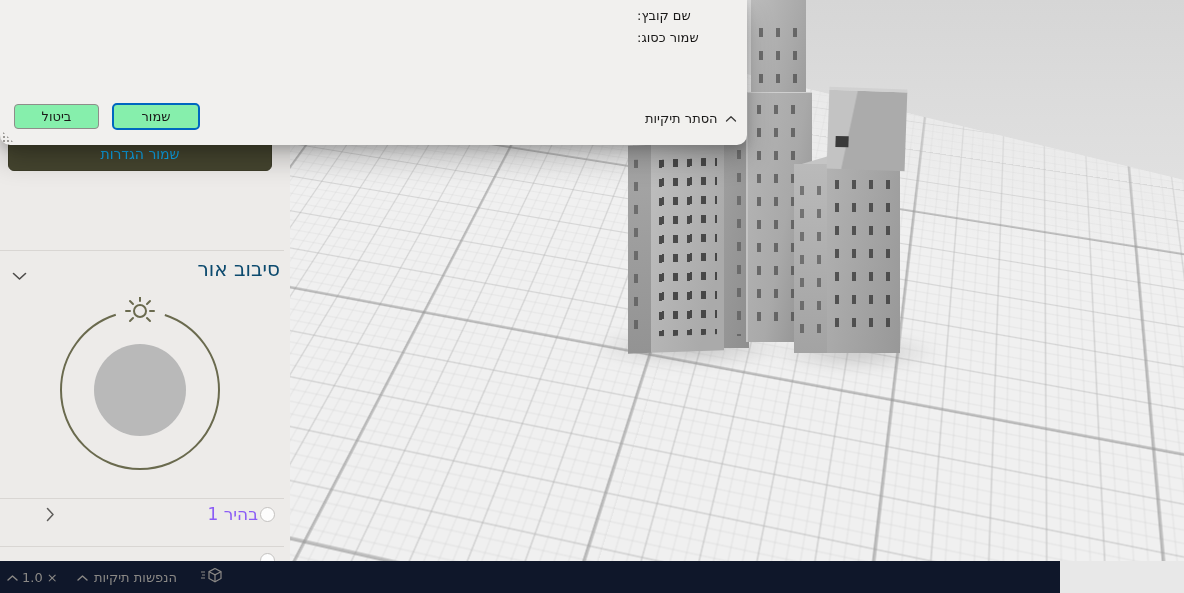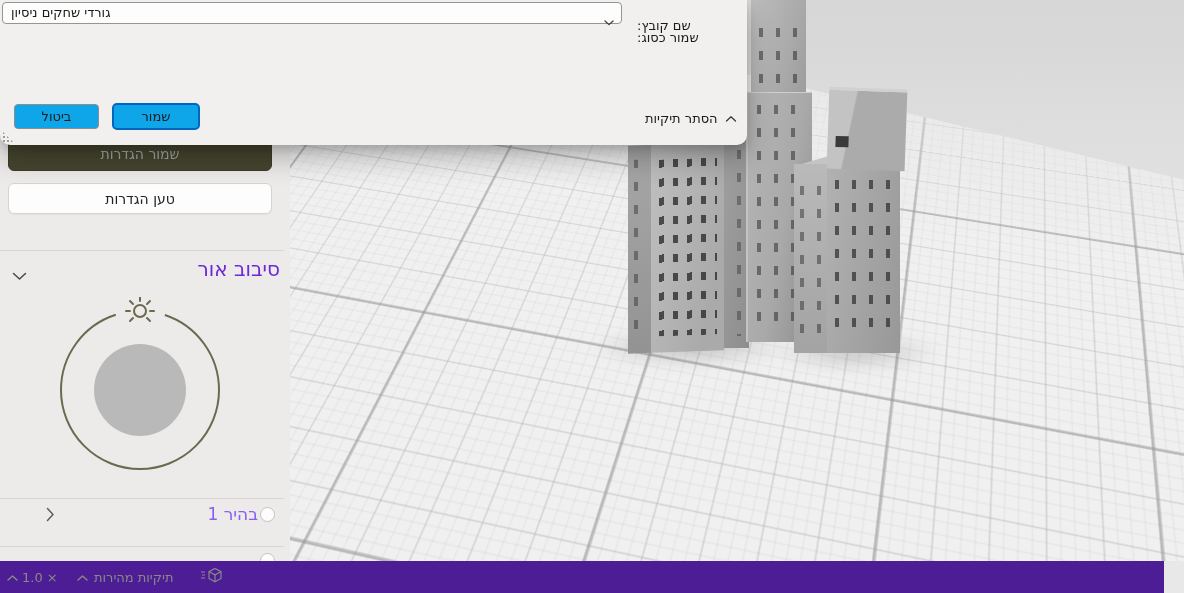--- a/index.html
+++ b/index.html
@@ -69,54 +69,54 @@
   .penthouse   { left:538px; top:88px; width:78px; height:82px; transform:rotate(2deg);
     background:linear-gradient(100deg,#c3c3c3 0 30%,#ababab 32%);
     border-top:3px solid #d1d1d1; }
   .penthouse .pwin { position:absolute; left:8px; top:46px; width:13px; height:11px; background:#3a3a3a; }
 
   
   .sidebar { position:absolute; left:0; top:0; width:290px; height:561px; background:#edebe9; z-index:10; }
   .btn { position:absolute; display:flex; align-items:center; justify-content:center;
     font-size:14px; cursor:default; }
   .btn-save-settings { left:8px; top:137px; width:264px; height:34px; background:#45452f;
-    color:#a3a3a3; border:1px solid #3d3d29; border-radius:6px; }
+    color:#0ea5e9; border:1px solid #3d3d29; border-radius:6px; }
   .btn-load-settings { left:8px; top:183px; width:264px; height:31px; background:#fdfdfd;
     color:#232221; border:1px solid #d6d3d0; border-radius:6px; box-shadow:0 1px 1px rgba(0,0,0,.04); }
   .divider { position:absolute; left:0; width:284px; height:1px; background:#d9d6d3; }
   .dv1 { top:250px; } .dv2 { top:498px; } .dv3 { top:546px; }
-  .section-title { position:absolute; right:10px; top:257px; font-size:20px; color:#6d28d9; direction:rtl; }
+  .section-title { position:absolute; right:10px; top:257px; font-size:20px; color:#0c4a6e; direction:rtl; }
   .chev-down { position:absolute; left:12px; top:266px; }
   .knob { position:absolute; left:94px; top:344px; width:92px; height:92px; border-radius:50%; background:#b9b9b9; }
   .dial-svg { position:absolute; left:52px; top:297px; }
   .preset-chev { position:absolute; left:46px; top:507px; }
   .preset-label { position:absolute; right:32px; top:504px; font-size:17px; color:#8b5cf6; direction:rtl; }
   .radio { position:absolute; width:15px; height:15px; border:1.5px solid #c4c2c0; border-radius:50%; background:#fdfdfd; }
   .r1 { left:260px; top:507px; } .r2 { left:260px; top:553px; }
 
   
-  .statusbar { position:absolute; left:0; top:561px; width:1164px; height:32px; background:#4c1d95; z-index:50;padding-left:10px; }
+  .statusbar { position:absolute; left:0; top:561px; width:1060px; height:32px; background:#0f172a; z-index:50;padding-left:10px; }
   .sb { position:absolute; top:50%; transform:translateY(-50%); color:#8b8986; font-size:13px; white-space:nowrap; }
   .sb-chev1 { left:7px; } .sb-speed { left:22px; direction:ltr; }
   .sb-chev2 { left:77px; } .sb-anim { left:94px; direction:rtl; }
   .sb-icon { left:201px; }
 
   
   .dialog { position:absolute; left:0; top:0; width:747px; height:145px; background:#f1f0ee;
     border-radius:0 0 10px 10px; z-index:40;
     box-shadow:0 14px 28px rgba(0,0,0,.24), 0 4px 10px rgba(0,0,0,.14); }
   .field { position:absolute; left:2px; width:620px; height:22px; background:#fdfdfd;
     border:1px solid #979590; border-radius:4px; }
   .f1 { top:2px; } .f2 { top:27px; }
   .field-text { position:absolute; left:8px; top:2px; font-size:13px; color:#1b1a19; direction:rtl; }
   .field-chev { position:absolute; right:7px; top:8px; }
   .flabel { position:absolute; left:637px; font-size:13px; color:#1b1a19; direction:rtl; }
-  .fl1 { top:18px; } .fl2 { top:30px; }
+  .fl1 { top:8px; } .fl2 { top:30px; }
   .dlg-btn { position:absolute; display:flex; align-items:center; justify-content:center;
-    font-size:13px; color:#1b1a19; background:#0ea5e9; }
+    font-size:13px; color:#1b1a19; background:#86efac; }
   .btn-cancel { left:14px; top:104px; width:85px; height:25px; border:1px solid #8f8d8a; border-radius:4px; }
   .btn-save   { left:112px; top:103px; width:88px; height:27px; border:2px solid #0067c0; border-radius:5px;align-items:center; }
   .hide-folders { position:absolute; left:645px; top:111px; display:flex; align-items:center; gap:7px;
     font-size:13px; color:#1b1a19; }
   .hide-folders .txt { direction:rtl; }
   .grip { position:absolute; left:2px; bottom:3px; width:11px; height:11px;
     background-image:radial-gradient(circle,#9a9894 1px, transparent 1.3px);
     background-size:4px 4px; clip-path:polygon(0 0, 0 100%, 100% 100%); }
 </style>
 </head>
@@ -161,23 +161,20 @@
       </div>
     </div>
     <div class="bld penthouse">
       <div class="pwin"></div>
     </div>
   </div>
 
   <div class="sidebar">
     <div class="btn btn-save-settings">
       <span>שמור הגדרות</span>
-    </div>
-    <div class="btn btn-load-settings">
-      <span>טען הגדרות</span>
     </div>
     <div class="divider dv1"></div>
 
     <div class="section-title">סיבוב אור</div>
     <span class="chev-down">
       <svg width="15" height="9" viewBox="0 0 15 9">
           <polyline points="1.5,1.5 7.5,7 13.5,1.5" fill="none" stroke="#4d4b49" stroke-width="1.6" stroke-linecap="round" stroke-linejoin="round"></polyline>
         </svg>
     </span>
 
@@ -213,42 +210,34 @@
       <svg width="11" height="7" viewBox="0 0 11 7">
           <polyline points="1,5.5 5.5,1.5 10,5.5" fill="none" stroke="#8b8986" stroke-width="1.4" stroke-linecap="round" stroke-linejoin="round"></polyline>
         </svg>
     </span>
     <span class="sb sb-speed">1.0 ×</span>
     <span class="sb sb-chev2">
       <svg width="11" height="7" viewBox="0 0 11 7">
           <polyline points="1,5.5 5.5,1.5 10,5.5" fill="none" stroke="#8b8986" stroke-width="1.4" stroke-linecap="round" stroke-linejoin="round"></polyline>
         </svg>
     </span>
-    <span class="sb sb-anim">תיקיות מהירות</span>
+    <span class="sb sb-anim">הנפשות תיקיות</span>
     <span class="sb sb-icon">
       <svg width="22" height="16" viewBox="0 0 22 16" fill="none" stroke="#8b8986" stroke-width="1.2">
         <line x1="0" y1="4.5" x2="4" y2="4.5"></line>
           <line x1="1" y1="7.5" x2="4" y2="7.5"></line>
           <line x1="0" y1="10.5" x2="4" y2="10.5"></line>
         <polygon points="14,1 20,4.2 20,11 14,14.2 8,11 8,4.2"></polygon>
         <polyline points="8,4.2 14,7.4 20,4.2"></polyline>
         <line x1="14" y1="7.4" x2="14" y2="14.2"></line>
       </svg>
     </span>
   </div>
 
   <div class="dialog">
-    <div class="field f1">
-      <span class="field-text" dir="rtl">גורדי שחקים ניסיון</span>
-      <span class="field-chev">
-        <svg width="10" height="6" viewBox="0 0 10 6">
-            <polyline points="1,1 5,4.6 9,1" fill="none" stroke="#3b3a39" stroke-width="1.2" stroke-linecap="round" stroke-linejoin="round"></polyline>
-          </svg>
-      </span>
-    </div>
     <span class="flabel fl1" dir="rtl">שם קובץ:</span>
 
     <span class="flabel fl2" dir="rtl">שמור כסוג:</span>
 
     <div class="dlg-btn btn-cancel">
       <span>ביטול</span>
     </div>
     <div class="dlg-btn btn-save">
       <span>שמור</span>
     </div>

